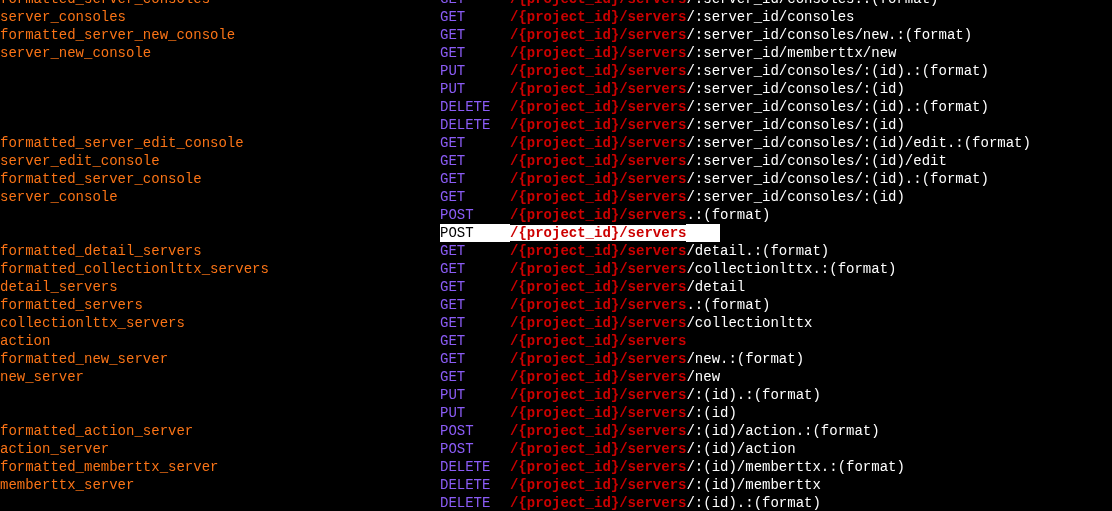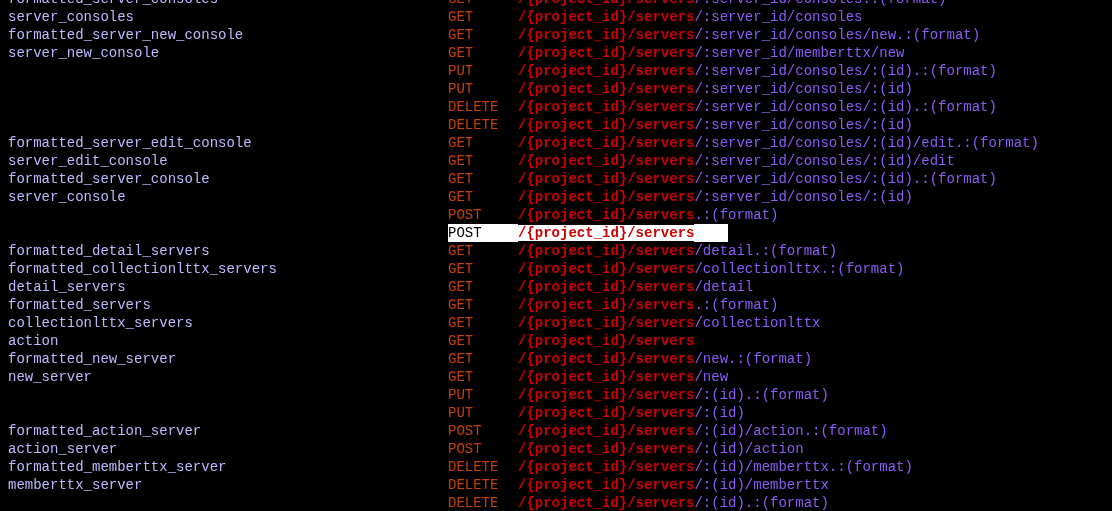--- a/index.html
+++ b/index.html
@@ -1,23 +1,23 @@
 <!DOCTYPE html>
 <html><head>
 <meta charset="utf-8">
 <style>
   html,body{margin:0;padding:0;background:#000;color:#fff;
     font-family:"Courier New",Courier,monospace;font-size:14px;
     line-height:18px;width:1112px}
   .row{white-space:pre}
-  .name{display:inline-block;width:440px;padding-left:8px;color:#c4b5fd;vertical-align:top}
-  .method{display:inline-block;width:70px;color:#c2410c;vertical-align:top}
+  .name{display:inline-block;width:440px;color:#f97316;vertical-align:top}
+  .method{display:inline-block;width:70px;color:#8b5cf6;vertical-align:top}
   .path{display:inline-block;vertical-align:top}
   .red{color:#c00;font-weight:bold}
-  .tail{color:#8b5cf6}
+  .tail{color:#ffffff}
   .hl .method{background:#fff;color:#000}
   .hl .red{background:#fff;color:#c00}
   .hl .pad{background:#fff;color:#fff;display:inline-block}
 </style>
 </head>
 <body>
 
 <div id="container">
     <div class="row" style="margin-top: -10px; overflow: hidden;"><span class="name">formatted_server_consoles</span><span class="method">GET</span><span class="path"><span class="red">/{project_id}/servers</span><span class="tail">/:server_id/consoles.:(format)</span></span></div>
     <div class="row"><span class="name">server_consoles</span><span class="method">GET</span><span class="path"><span class="red">/{project_id}/servers</span><span class="tail">/:server_id/consoles</span></span></div>

